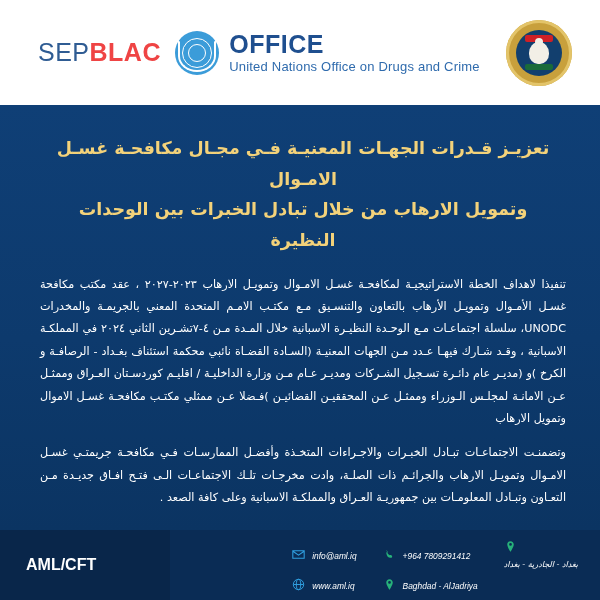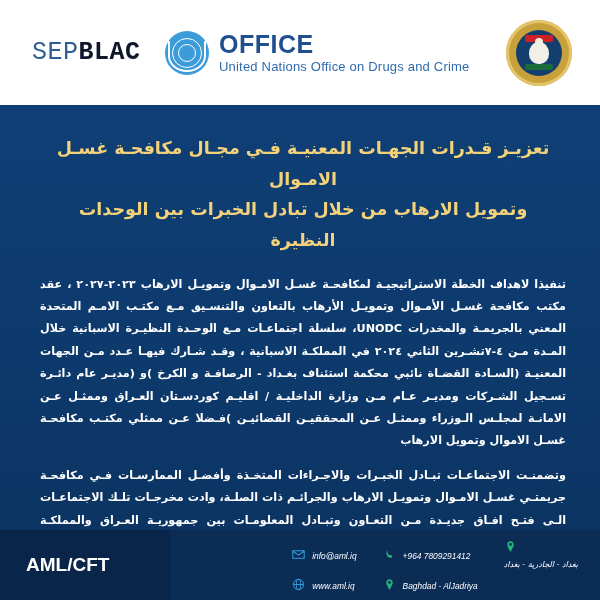--- a/index.html
+++ b/index.html
@@ -27,30 +27,30 @@
     position: relative;
     height: 105px;
     background: #ffffff;
     display: flex;
     align-items: center;
     justify-content: space-between;
     padding: 0 28px;
     box-sizing: border-box;
   }
   .sepblac {
-    font-family: Liberation Mono, monospace;
+    font-family: Liberation Sans, sans-serif;
     font-size: 25px;
     letter-spacing: 0.5px;
     color: #1b3a6b;
     display: flex;
     align-items: center;
-    margin-left: 4px;
+    margin-left: 10px;
   }
   .sepblac .sep { font-weight: 400; color: #2f5c93; }
-  .sepblac .blac { font-weight: 800; color: #0f172a; }
+  .sepblac .blac { font-weight: 800; color: #ef4444; }
 
   
   .unodc {
     display: flex;
     align-items: center;
     gap: 10px;
     transform: translateX(-6px);
   }
   .un-emblem {
     width: 44px;
@@ -184,21 +184,20 @@
     direction: rtl;
     text-align: justify;
     text-align-last: right;
   }
   .para {
     font-family: "DejaVu Sans", sans-serif;
     font-size: 11.2px;
     line-height: 2.0;
     color: #ffffff;
     margin: 0 0 12px 0;
-    font-weight: bold;
   }
 
   
   .footer {
     position: relative;
     height: 70px;
     background: #0a2c55;
     display: flex;
     align-items: center;
     box-sizing: border-box;
@@ -210,21 +209,21 @@
     left: 0; top: 0;
     width: 170px; height: 100%;
     background: #09264a;
   }
   .office {
     position: relative;
     z-index: 2;
     color: #ffffff;
     font-family: "Liberation Sans", sans-serif;
     font-weight: 700;
-    font-size: 19px;
+    font-size: 16px;
     line-height: 1.35;
     width: 150px;
   }
   .contacts {
     position: relative;
     z-index: 2;
     margin-left: auto;
     display: grid;
     grid-template-columns: auto auto auto;
     grid-auto-rows: auto;

